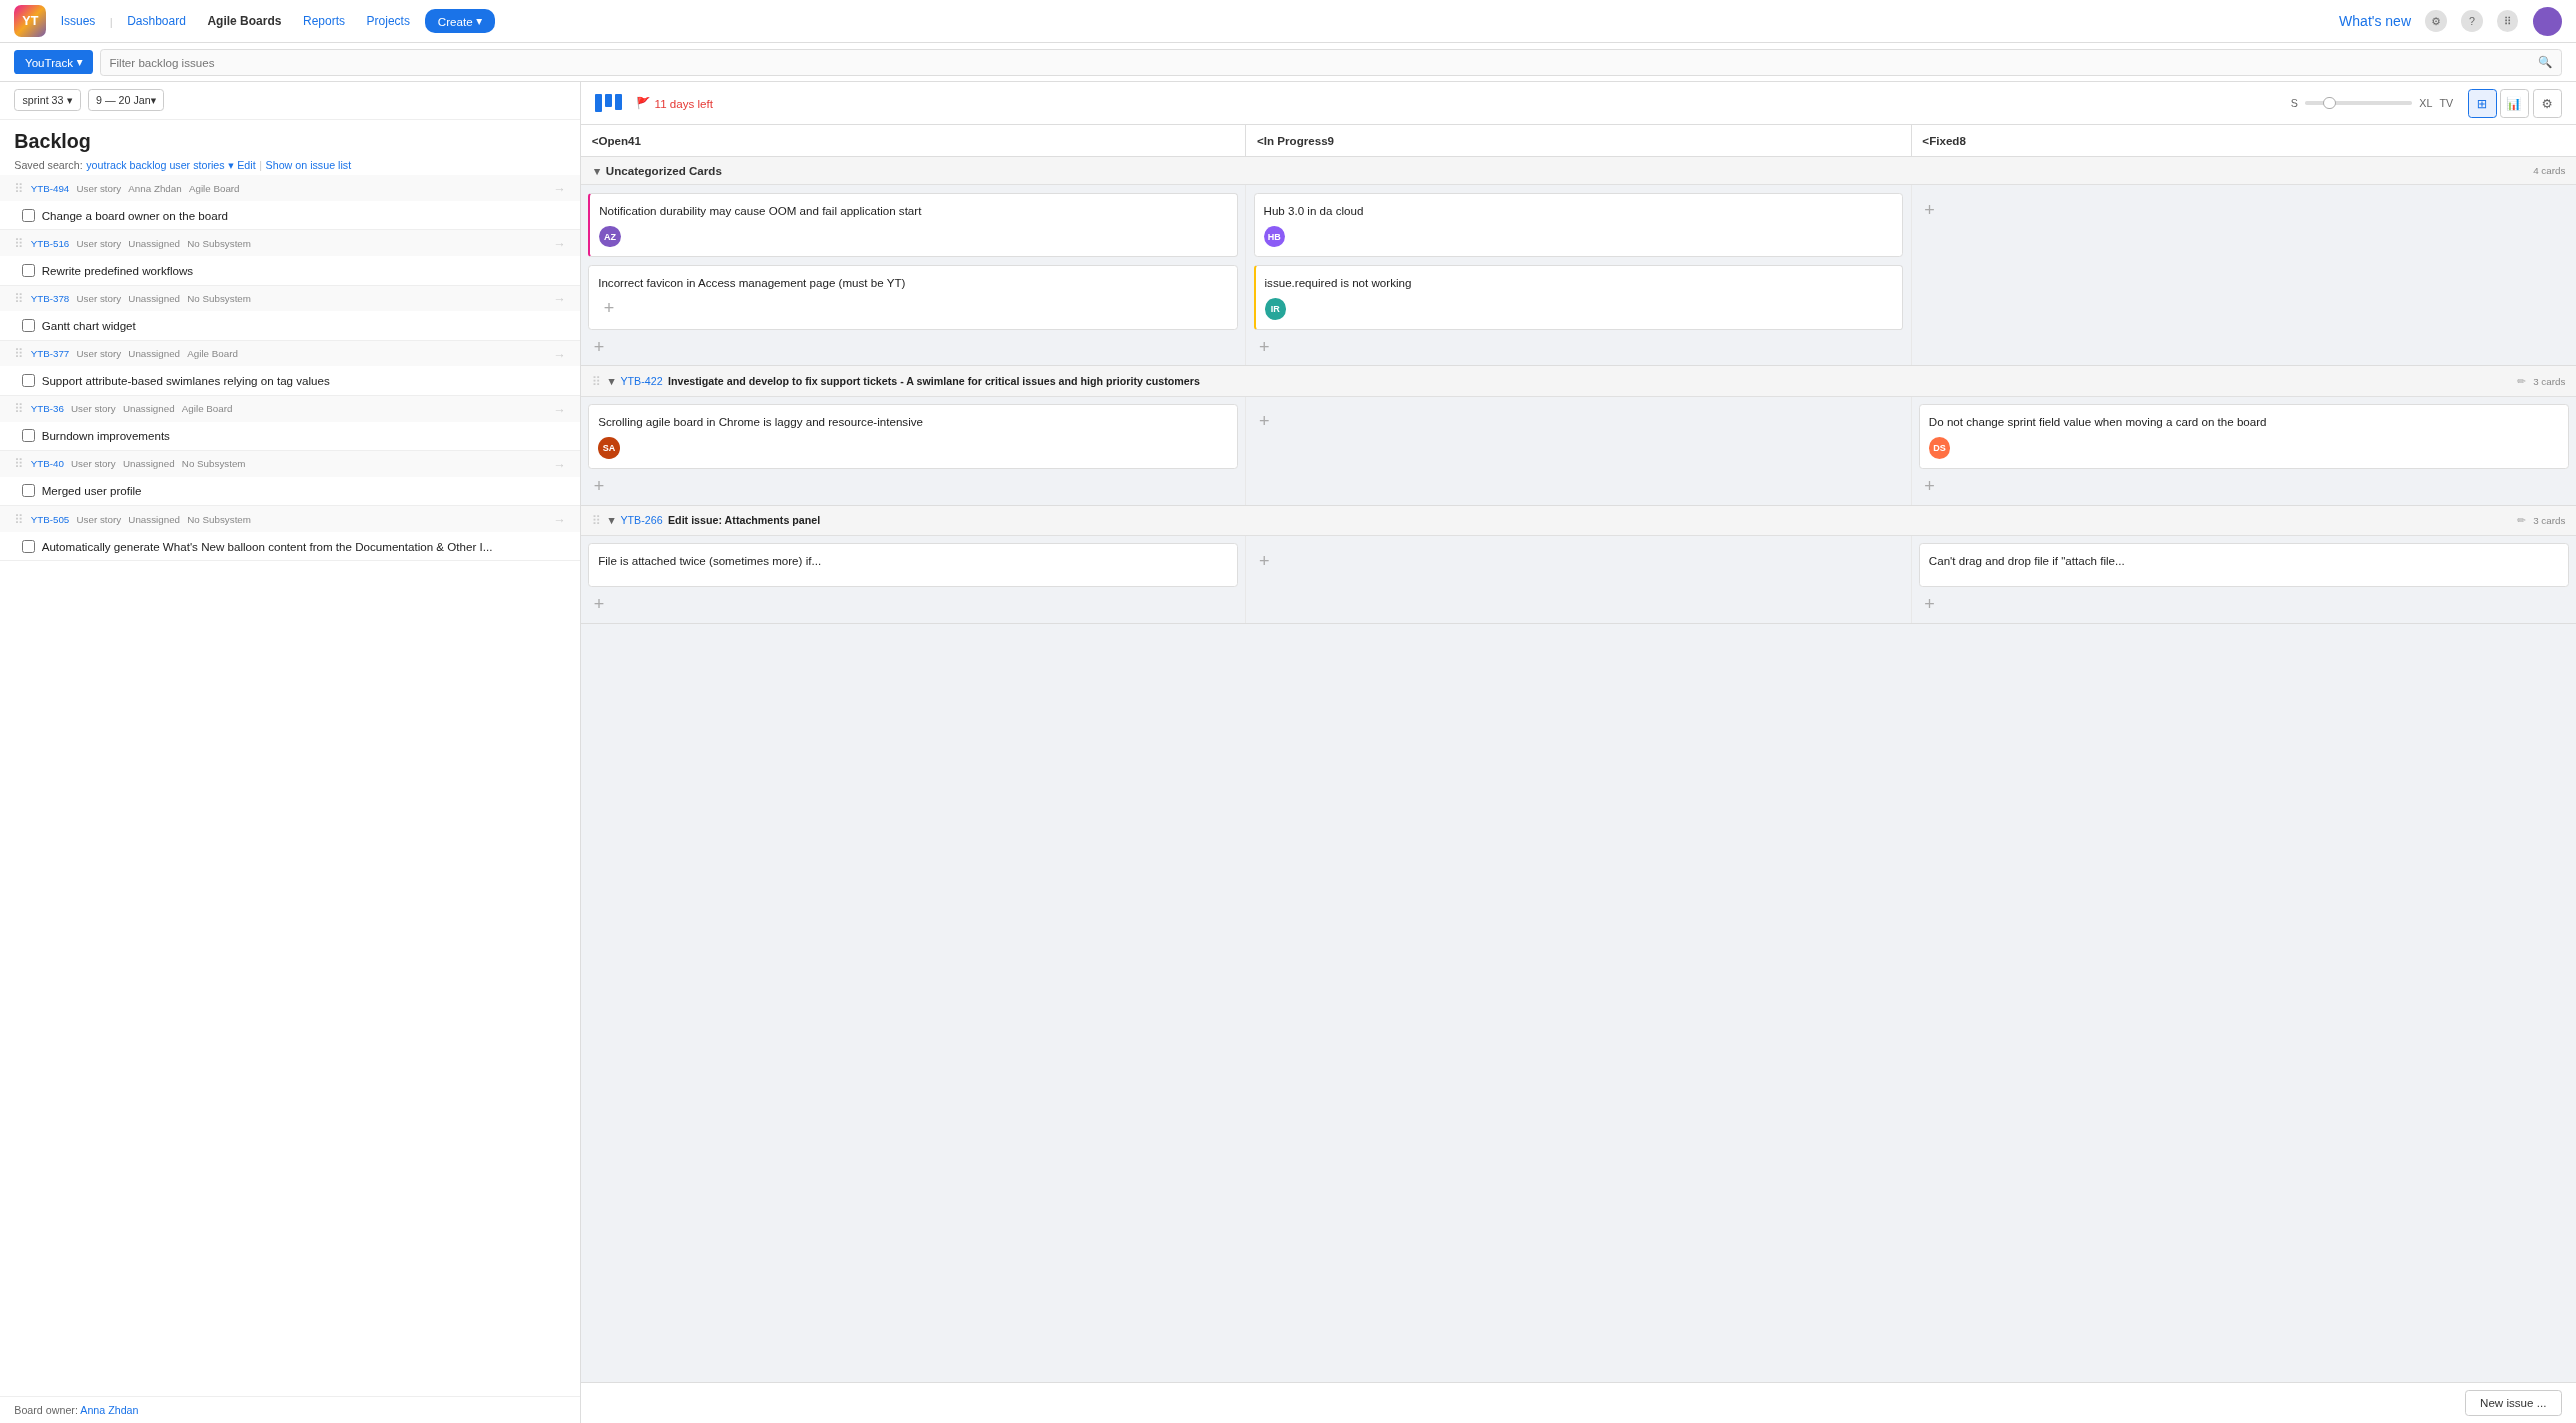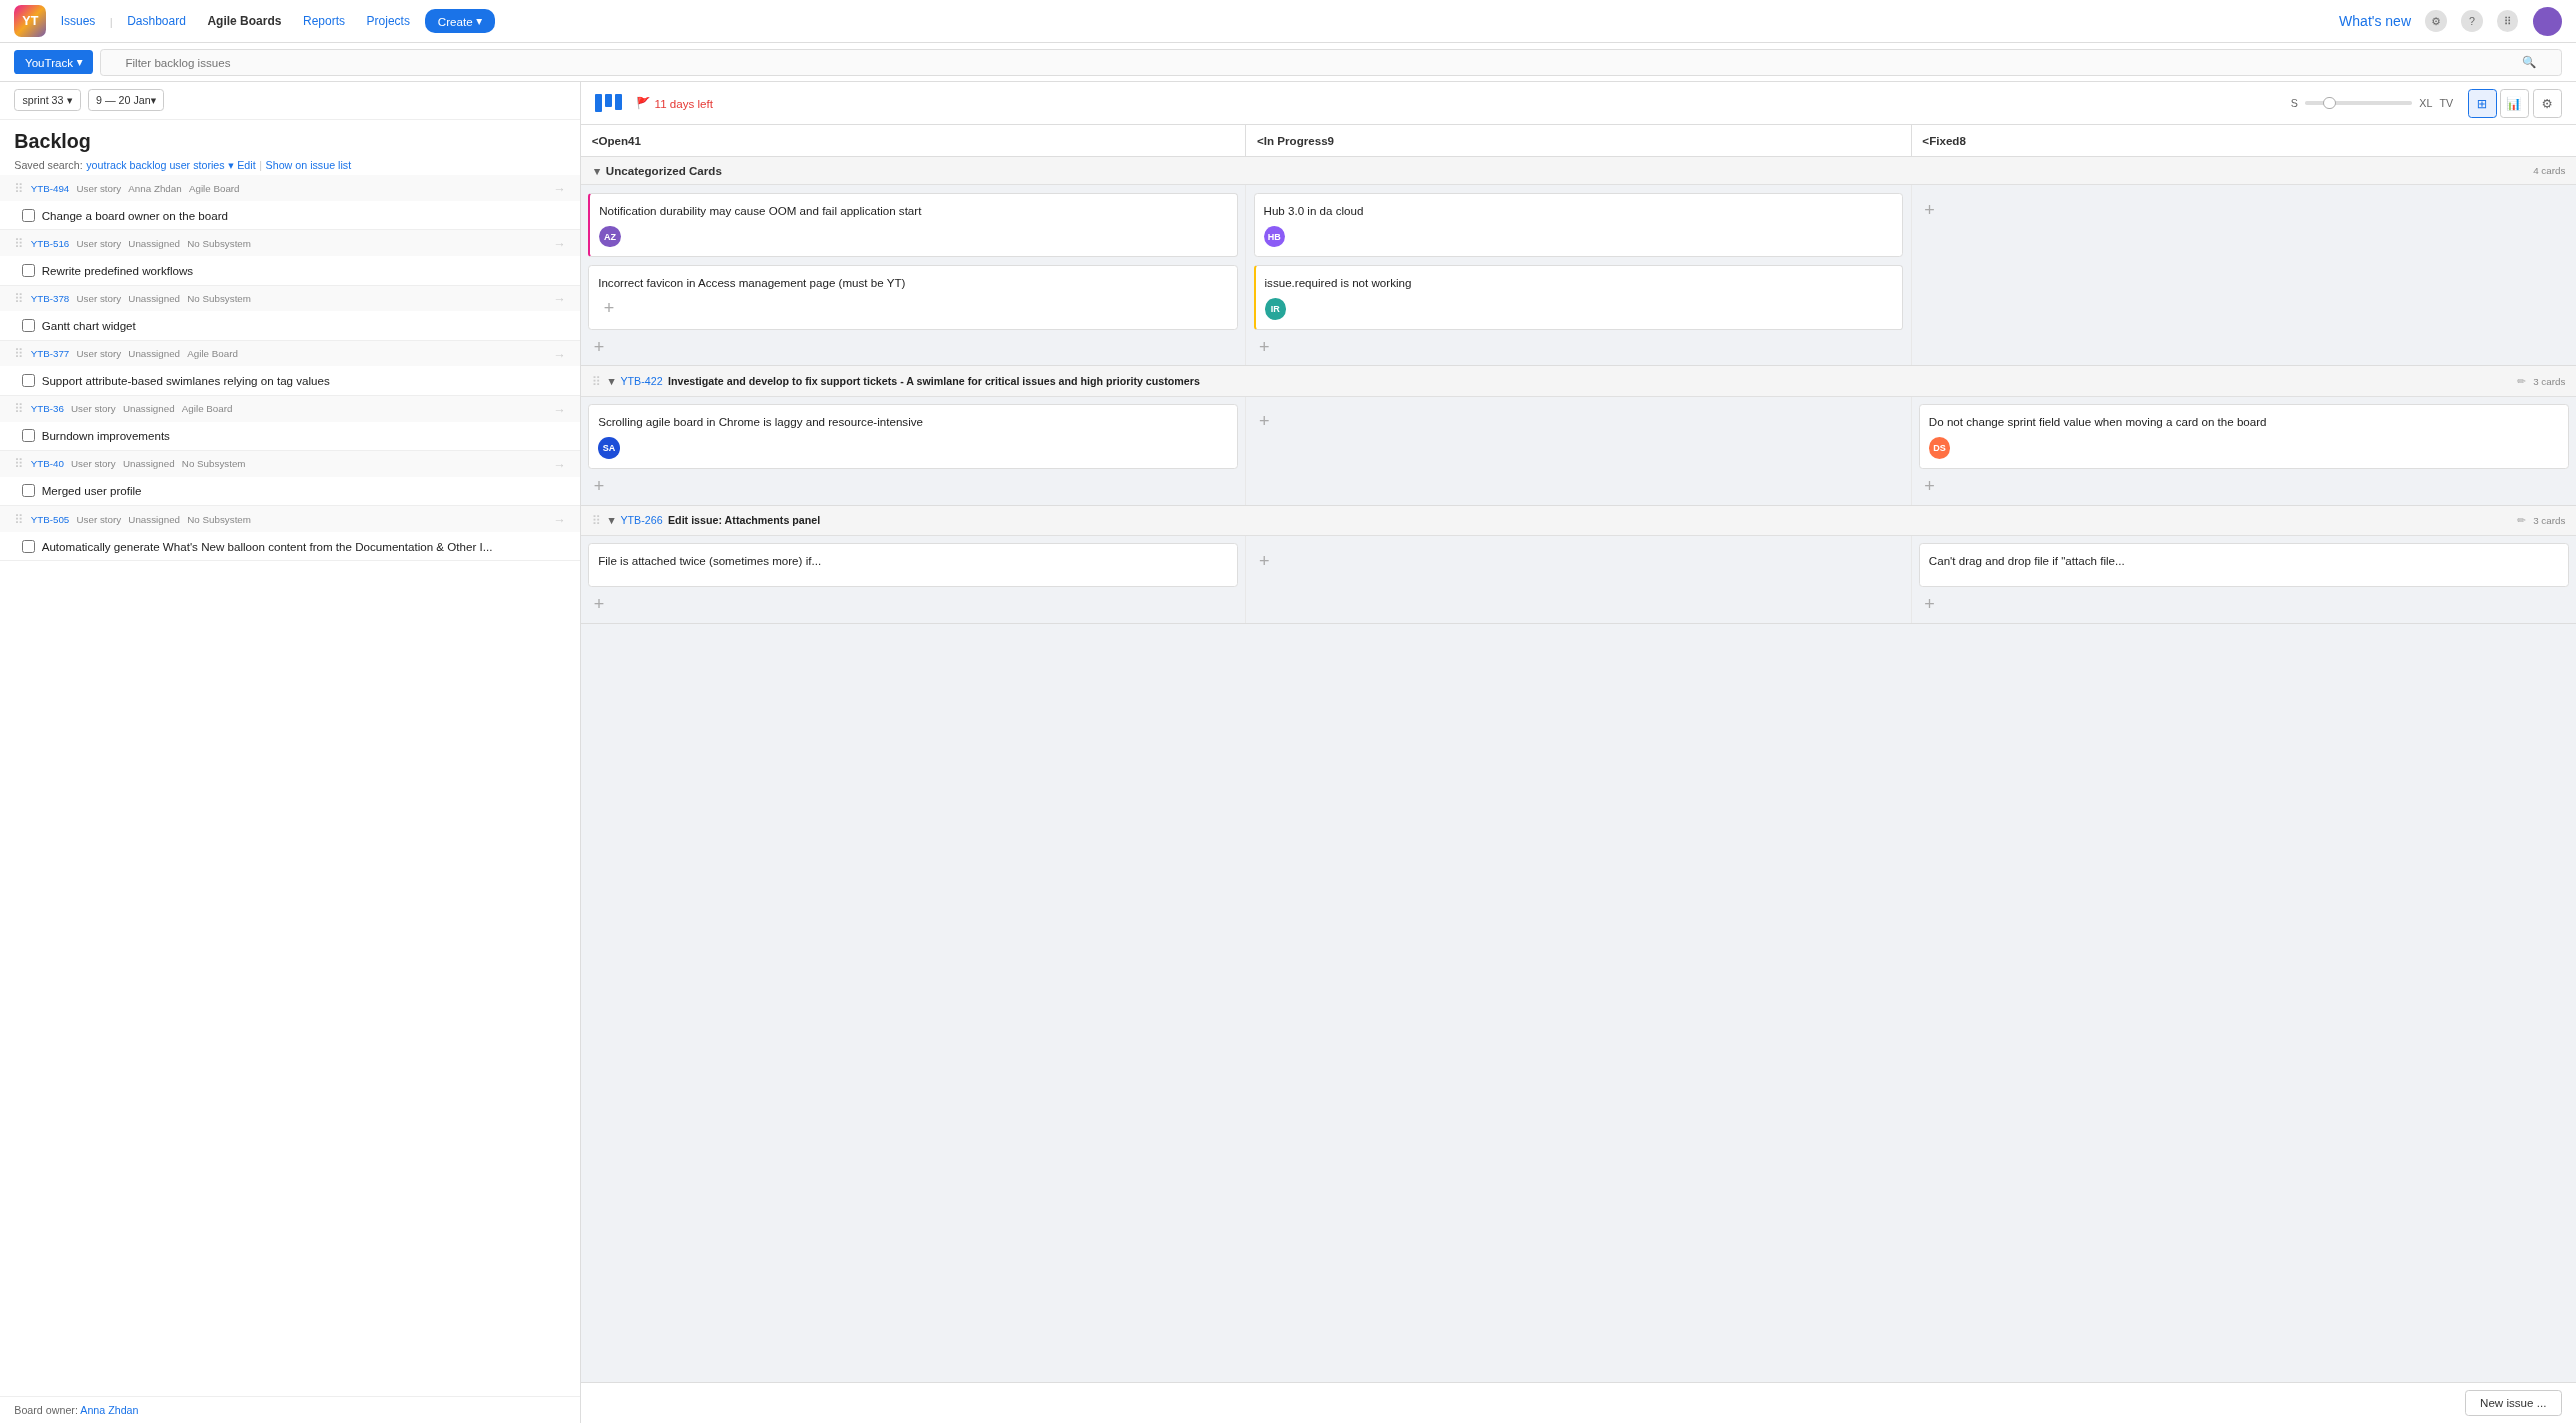--- a/index.html
+++ b/index.html
@@ -18,21 +18,21 @@
     .whats-new { color: #1a73e8; font-size: 14px; cursor: pointer; }
     .nav-icon { width: 21.5px; height: 21.5px; border-radius: 50%; background: #e0e0e0; display: flex; align-items: center; justify-content: center; cursor: pointer; font-size: 10.7px; color: #666; }
     .avatar { width: 29px; height: 29px; border-radius: 50%; background: #8e5ea2; cursor: pointer; }
 
     
     .sub-nav {
       display: flex; align-items: center; background: #fff; border-bottom: 0.9px solid #ddd;
       padding: 0 14.3px; height: 39px; gap: 7.2px;
     }
     .youtrack-btn { background: #1a73e8; color: #fff; border: none; border-radius: 3.6px; padding: 5.4px 10.7px; font-size: 11.6px; cursor: pointer; display: flex; align-items: center; gap: 3.6px; }
-    .search-box { flex: 1; display: flex; align-items: center; border: 0.9px solid #ddd; border-radius: 3.6px; padding: 0 24px; height: 27px; background: #fafafa; }
+    .search-box { flex: 1; display: flex; align-items: center; border: 0.9px solid #ddd; border-radius: 3.6px; padding: 0 8px; height: 27px; background: #fafafa; }
     .search-box input { border: none; background: transparent; outline: none; flex: 1; font-size: 11.6px; }
 
     
     .main-layout { display: flex; height: calc(100vh - 82px); }
 
     
     .backlog { width: 581px; background: #fff; border-right: 0.9px solid #ddd; display: flex; flex-direction: column; overflow: hidden; }
     .backlog-toolbar { padding: 7.2px 14.3px; border-bottom: 0.9px solid #eee; display: flex; align-items: center; gap: 7.2px; }
     .sprint-select { border: 0.9px solid #ccc; border-radius: 3.6px; padding: 3.6px 7.2px; font-size: 10.7px; background: #fff; cursor: pointer; display: flex; align-items: center; gap: 3.6px; }
     .date-select { border: 0.9px solid #ccc; border-radius: 3.6px; padding: 3.6px 7.2px; font-size: 10.7px; background: #fff; cursor: pointer; display: flex; align-items: center; gap: 0; }
@@ -86,21 +86,21 @@
     .sl-cell:last-child { border-right: none; }
 
     .new-issue-bar { display: flex; align-items: center; justify-content: flex-end; padding: 7.2px 14.3px; background: #fff; border-top: 0.9px solid #ddd; }
     .new-issue-btn { border: 0.9px solid #ccc; background: #fff; border-radius: 3.6px; padding: 5.4px 14.3px; font-size: 11.6px; cursor: pointer; color: #333; }
 
     
     .av-purple { background: #7e57c2; }
     .av-orange { background: #ff7043; }
     .av-teal { background: #26a69a; }
     .av-blue { background: #1e88e5; }
-    .av-green { background: #1d4ed8; }
+    .av-green { background: #c2410c; }
 
     .av-img { width: 21.5px; height: 21.5px; border-radius: 50%; display: inline-flex; align-items: center; justify-content: center; font-size: 9px; color: #fff; font-weight: 600; }
 
     ::-webkit-scrollbar { width: 5.4px; height: 5.4px; }
     ::-webkit-scrollbar-thumb { background: #ccc; border-radius: 2.7px; }
   </style>
 </head>
 <body>
 
 <div class="top-nav">

